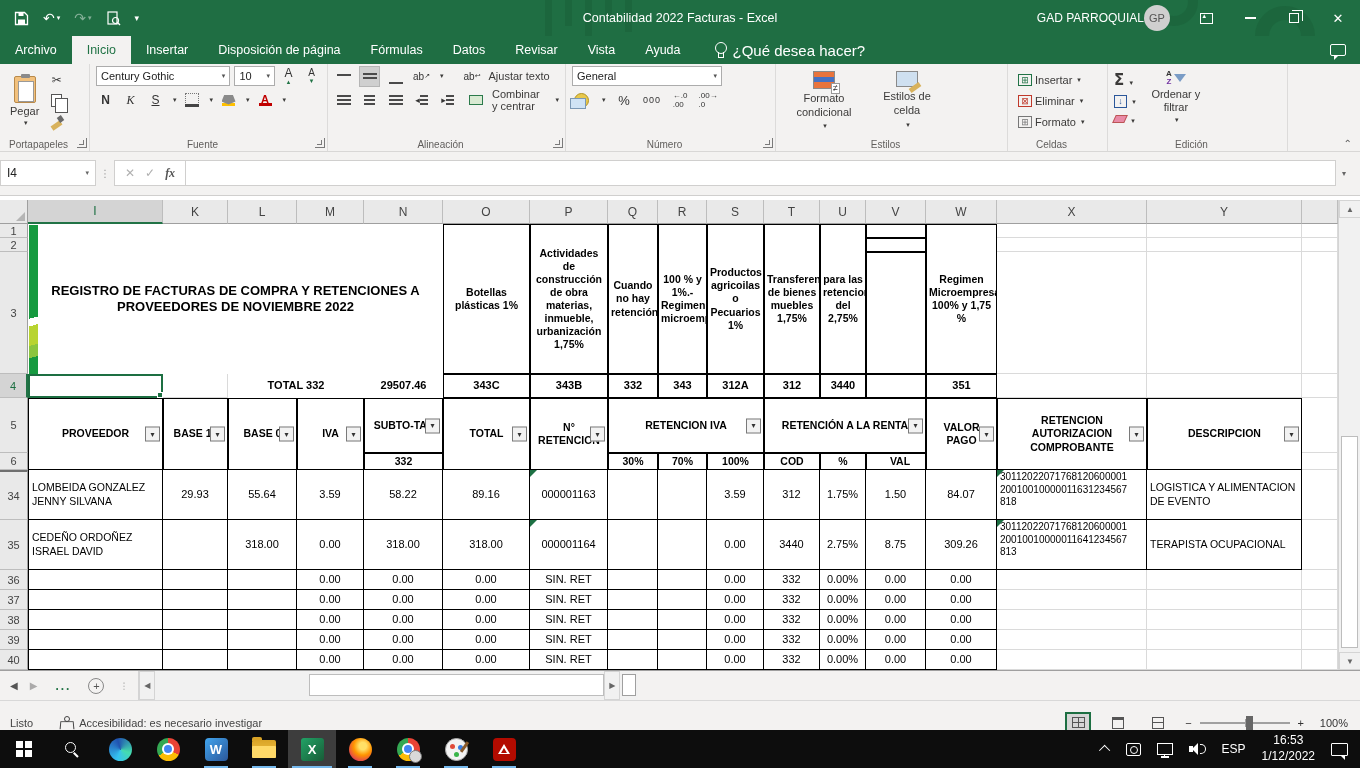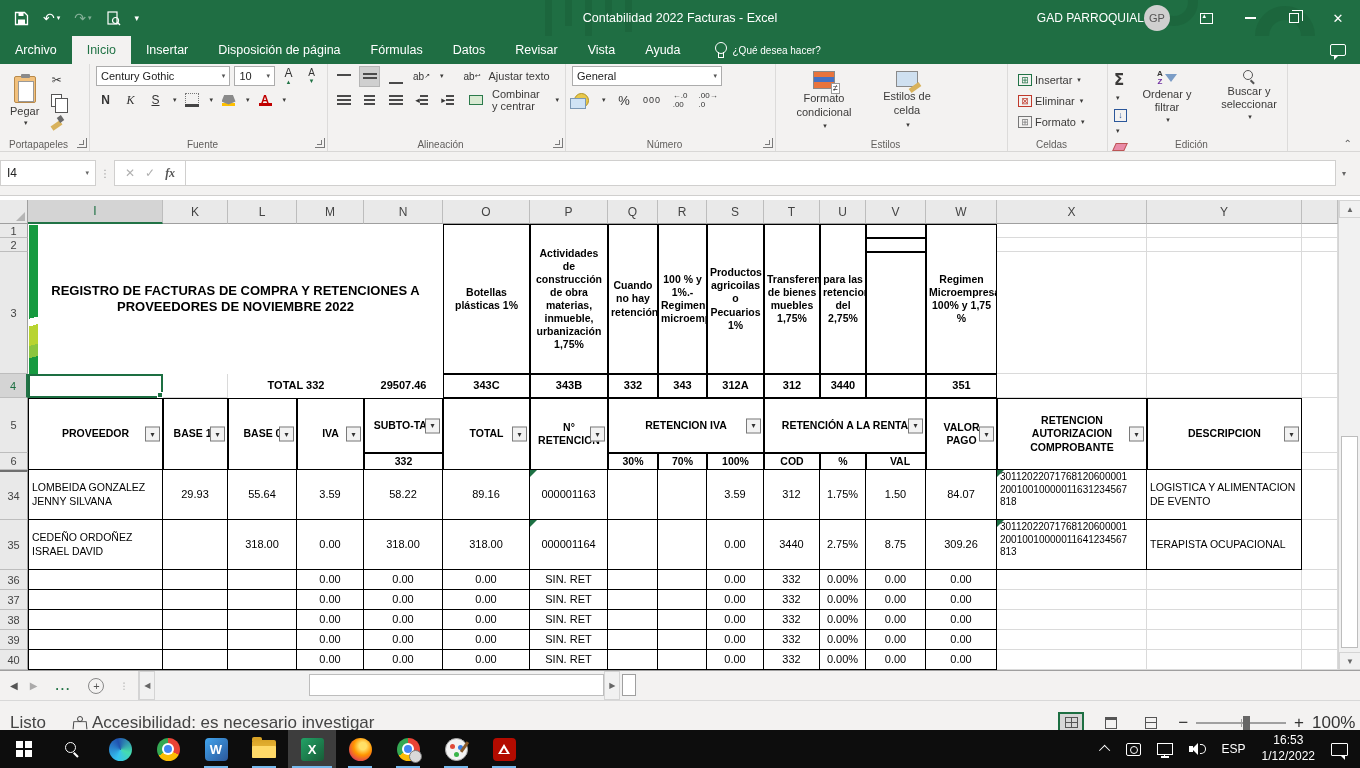--- a/index.html
+++ b/index.html
@@ -25,21 +25,21 @@
   .restore-box{position:relative;width:10px;height:10px;border:1.2px solid #fff;}
   .restore-box::before{content:"";position:absolute;left:2px;top:-4px;width:10px;height:10px;border:1.2px solid #fff;border-left:none;border-bottom:none;}
   .ribopt-box{position:relative;width:13px;height:11px;border:1.2px solid #fff;}
   .ribopt-box::after{content:"▴";position:absolute;left:2px;top:-2px;font-size:7px;color:#fff;}
 
   
   .menubar{position:absolute;top:36px;left:0;width:1360px;height:28px;background:#1f6e43;display:flex;align-items:stretch;color:#fff;}
   #menu-tabs{display:flex;align-items:stretch;}
   .mtab{display:flex;align-items:center;padding:0 15px;font-size:12.5px;color:#fff;}
   .mtab.active{background:#f3f2f1;color:#217346;}
-  .tellme{display:flex;align-items:center;gap:7px;margin-left:18px;font-size:10px;}
+  .tellme{display:flex;align-items:center;gap:7px;margin-left:18px;font-size:15px;}
   .combar-right{margin-left:auto;display:flex;align-items:center;padding-right:14px;}
 
   
   .ribbon{position:absolute;top:64px;left:0;width:1360px;height:88px;background:#f3f2f1;border-bottom:1px solid #d8d7d6;display:flex;font-size:11px;color:#3b3a39;}
   .rg{position:relative;height:100%;border-right:1px solid #dcdbda;padding:3px 4px 16px 4px;display:flex;}
   .rg-label{position:absolute;bottom:1px;left:0;right:12px;text-align:center;font-size:10px;color:#605e5c;white-space:nowrap;}
   .launcher{position:absolute;right:2px;bottom:3px;width:10px;height:10px;border-right:1.2px solid #7a7a7a;border-bottom:1.2px solid #7a7a7a;}
   .launcher::after{content:"";position:absolute;right:2px;bottom:2px;width:4px;height:4px;border-right:1.2px solid #7a7a7a;border-bottom:1.2px solid #7a7a7a;transform:rotate(-0deg);}
   .bigbtn{display:flex;flex-direction:column;align-items:center;justify-content:center;gap:2px;padding:2px 6px;font-size:11px;}
   .smallcol{display:flex;flex-direction:column;justify-content:flex-start;gap:4px;padding:4px 2px;}
@@ -156,21 +156,21 @@
   .stab.active{background:#fff;color:#0e7b40;font-weight:bold;border-bottom:2.5px solid #1e7145;border-right:1px solid #c8c8c8;}
   .addsheet{display:flex;align-items:center;justify-content:center;width:34px;color:#555;}
   .addsheet .plus{width:16px;height:16px;border:1px solid #888;border-radius:50%;display:flex;align-items:center;justify-content:center;font-size:11px;}
   .tdots{display:flex;align-items:center;color:#999;padding:0 6px;font-size:9px;}
   .hscroll{position:relative;margin-left:4px;flex:0 0 500px;height:100%;background:#f1f1f1;border-left:1px solid #d4d4d4;}
   .hscroll .arr{position:absolute;top:0;width:16px;height:100%;display:flex;align-items:center;justify-content:center;font-size:8px;color:#666;border:1px solid #d4d4d4;background:#f1f1f1;}
   .hthumb{position:absolute;top:3px;height:22px;background:#fff;border:1px solid #bdbdbd;}
   .splitbox{position:absolute;right:2px;top:3px;width:14px;height:22px;background:#fff;border:1px solid #9f9f9f;}
 
   
-  .statusbar{position:absolute;top:700px;left:0;width:1360px;height:44px;background:#f3f2f1;border-top:1px solid #d8d8d8;display:flex;align-items:center;font-size:17px;color:#444;}
+  .statusbar{position:absolute;top:700px;left:0;width:1360px;height:44px;background:#f3f2f1;border-top:1px solid #d8d8d8;display:flex;align-items:center;font-size:11px;color:#444;}
   .st-left{display:flex;align-items:center;gap:26px;padding-left:10px;}
   .accwrap{display:flex;align-items:center;gap:6px;}
   .accic{position:relative;width:14px;height:14px;}
   .accic::before{content:"";position:absolute;left:5px;top:0;width:4px;height:4px;border:1.2px solid #444;border-radius:50%;}
   .accic::after{content:"";position:absolute;left:1px;top:5px;width:12px;height:7px;border-top:1.5px solid #444;border-left:1.5px solid #444;border-right:1.5px solid #444;transform:perspective(10px) rotateX(8deg);}
   .st-right{margin-left:auto;display:flex;align-items:center;gap:14px;padding-right:12px;}
   .viewic{width:26px;height:22px;display:flex;align-items:center;justify-content:center;}
   .viewic.sel{background:#d6d6d6;}
   .vi-grid{width:13px;height:11px;border:1px solid #555;background:linear-gradient(to right,transparent 0 45%,#555 45% 55%,transparent 55%),linear-gradient(to bottom,transparent 0 45%,#555 45% 55%,transparent 55%);}
   .vi-page{width:12px;height:12px;border:1px solid #555;background:linear-gradient(to bottom,#555 0 2px,transparent 2px);}
@@ -467,25 +467,20 @@
         <span style="display:flex;align-items:center;">
             <span class="azic">
               <span>A</span>
               <span class="z">Z</span>
             </span>
             <span class="funnel"></span>
           </span>
         <span style="width:64px;">Ordenar y filtrar</span>
           <span class="tinyarr">▾</span>
       </div>
-      <div class="editbig">
-        <span class="magni"></span>
-        <span style="width:76px;">Buscar y seleccionar</span>
-          <span class="tinyarr">▾</span>
-      </div>
       <div class="rg-label">Edición</div>
     </div>
 
     <span class="collapse">⌃</span>
   </div>
 
   <div class="fstrip">
     <div class="fbar">
       <div class="namebox">
           <span>I4</span>

